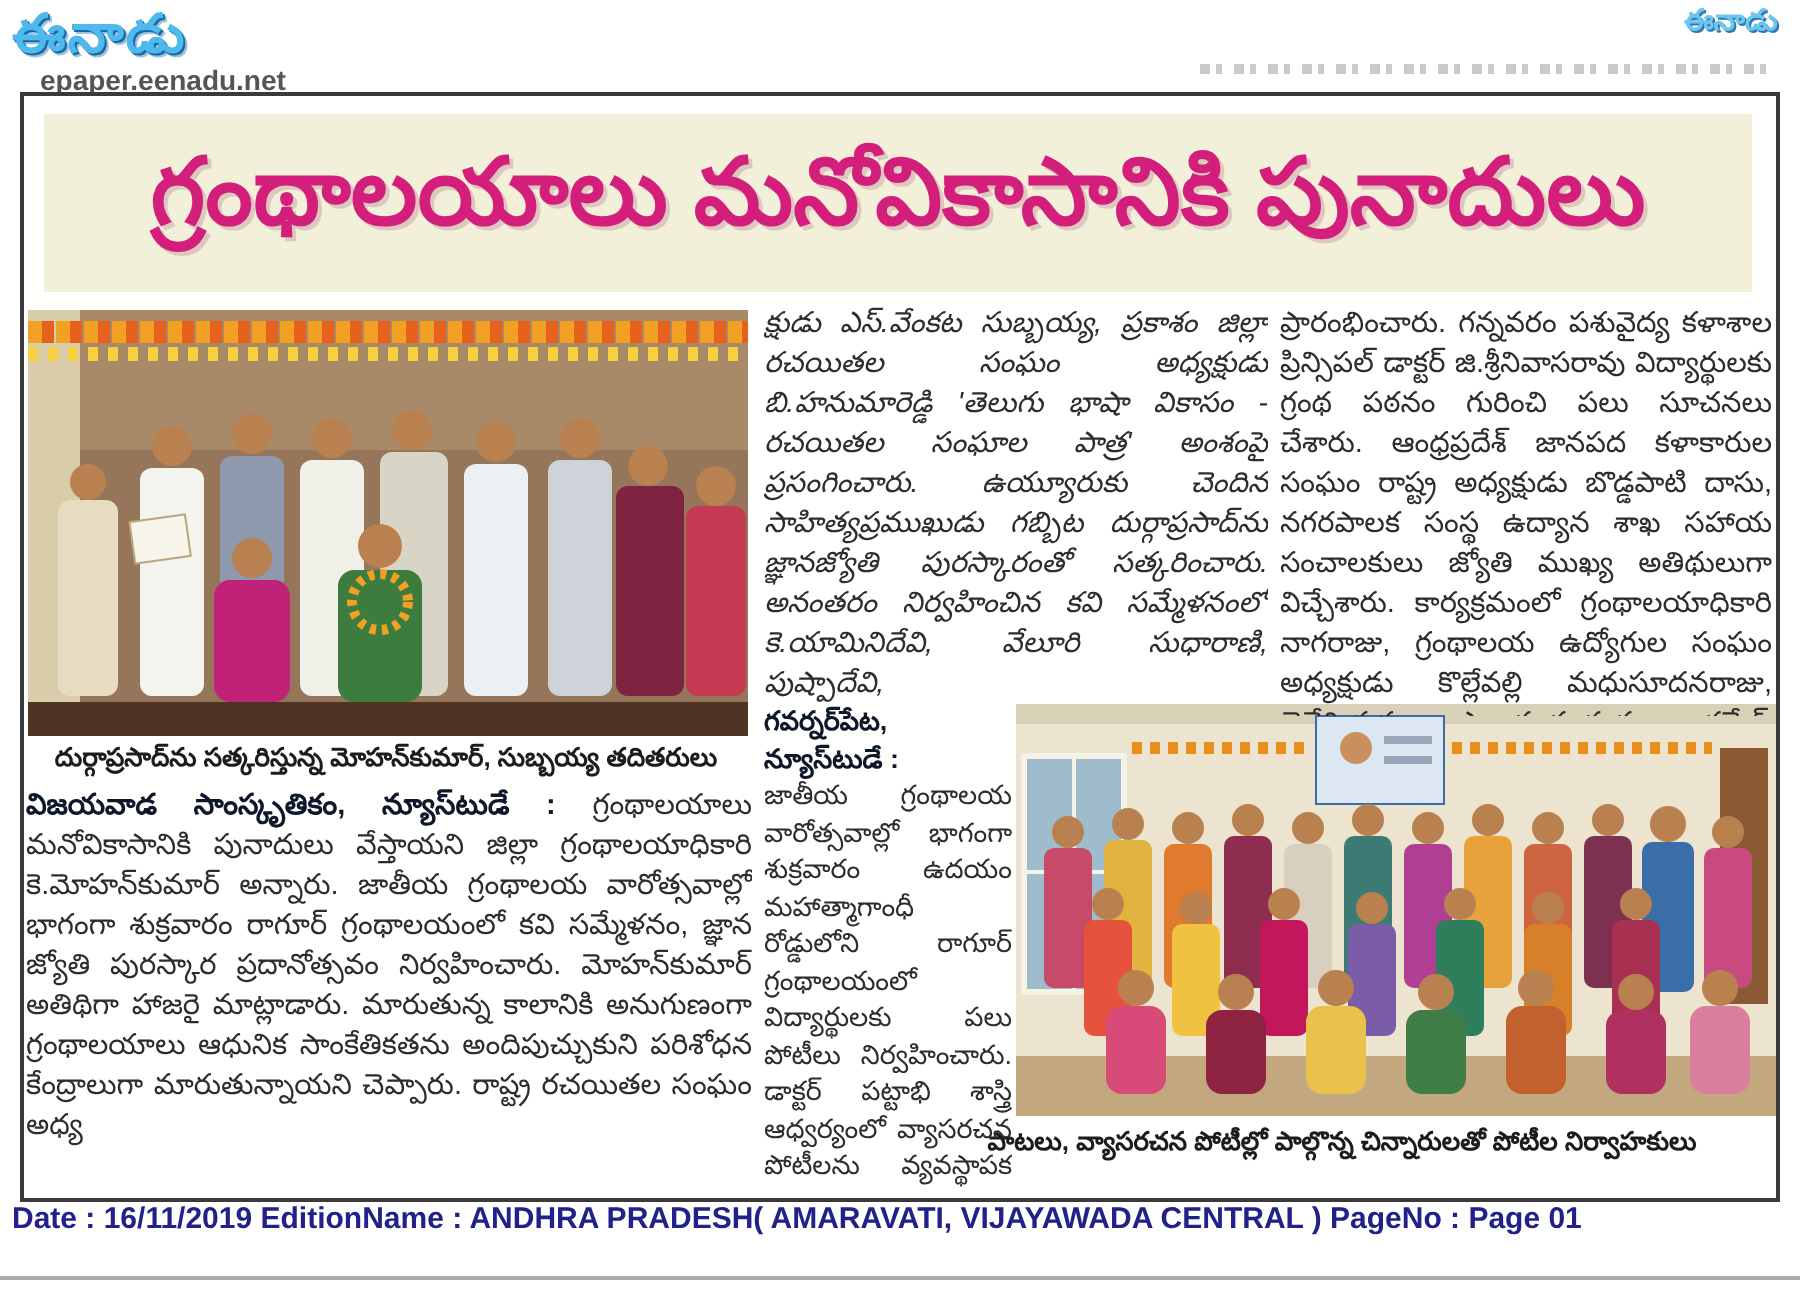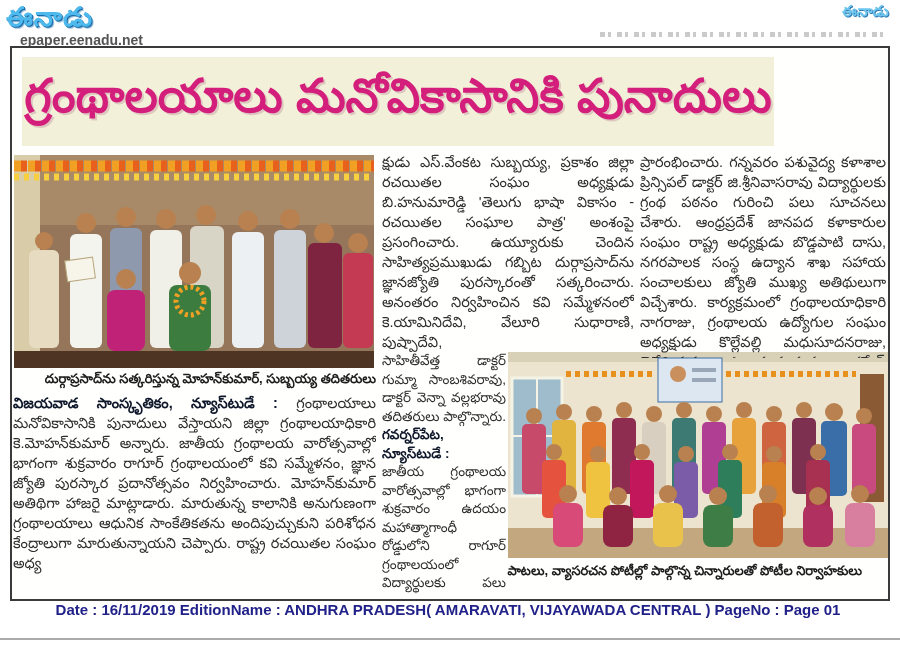--- a/index.html
+++ b/index.html
@@ -1,39 +1,39 @@
 <!DOCTYPE html>
 <html><head>
 <meta charset="utf-8">
 <style>
   html,body{margin:0;padding:0;}
   body{width:900px;height:657px;background:#ffffff;font-family:"Liberation Sans","DejaVu Sans",sans-serif;position:relative;overflow:hidden;}
-  .abs{position:absolute;text-align:center;}
+  .abs{position:absolute;}
   
   .logo{left:6px;top:2px;font-size:27px;font-weight:bold;color:#4db9ec;text-shadow:1px 1px 0 #1a6aa8,2px 2px 0 rgba(26,106,168,.4);letter-spacing:1px;}
   .site-url{left:20px;top:32px;font-size:14px;color:#555;font-weight:bold;}
   .corner-logo{left:842px;top:2px;font-size:15px;font-weight:bold;color:#5fc0ee;text-shadow:1px 1px 0 #1a6aa8;opacity:.9;}
   .faded-line{left:600px;top:32px;width:288px;height:5px;opacity:.45;
     background:repeating-linear-gradient(90deg,#8a8a8a 0 5px,transparent 5px 8px,#8a8a8a 8px 11px,transparent 11px 17px);}
   
   .article-box{left:10px;top:46px;width:876px;height:551px;border:2px solid #3a3a3a;background:#fffffe;}
-  .banner{left:22px;top:57px;width:752px;height:89px;background:#f3f0d9;display:flex;align-items:center;justify-content:center;}
+  .banner{left:22px;top:57px;width:854px;height:89px;background:#f3f0d9;display:flex;align-items:center;justify-content:center;}
   .banner h1{margin:0;font-size:47px;font-weight:bold;color:#d41e7c;text-shadow:2px 2px 0 rgba(120,20,70,.18);white-space:nowrap;}
   
   .photo{overflow:hidden;background:#8a6a4c;}
   .photo1{left:14px;top:155px;width:360px;height:213px;}
   .photo2{left:508px;top:352px;width:380px;height:206px;}
-  .caption{font-size:13px;font-weight:bold;color:#1c1c1c;text-align:right;white-space:nowrap;overflow:hidden;}
+  .caption{font-size:13px;font-weight:bold;color:#1c1c1c;text-align:center;white-space:nowrap;overflow:hidden;}
   .caption1{left:10px;top:371px;width:366px;}
   .caption2{left:480px;top:563px;width:382px;}
   
   .col{font-size:14.5px;line-height:20px;color:#2d2d2d;text-align:justify;overflow:hidden;}
   .col b{color:#0f172a;}
   .col1{left:13px;top:393px;width:363px;height:200px;}
-  .col2a{left:382px;top:152px;width:252px;height:200px;}
+  .col2a{left:382px;top:152px;width:252px;height:200px;font-style:italic;}
   .col2b{left:382px;top:352px;width:124px;height:242px;font-size:13.5px;line-height:18.5px;}
   .col3{left:640px;top:152px;width:246px;height:206px;}
   .col p{margin:0;}
   .dl2{margin-top:2px;}
   
   .footer{left:6px;top:601px;width:884px;font-size:15px;font-weight:bold;color:#21218a;white-space:nowrap;}
   .bottom-rule{left:0;top:638px;width:900px;height:2px;background:#ababab;}
 </style>
 </head>
 <body>
@@ -167,21 +167,20 @@
 <div class="abs col col1">
   <p><b>విజయవాడ సాంస్కృతికం, న్యూస్‌టుడే :</b>
      <span>గ్రంథాలయాలు మనోవికాసానికి పునాదులు వేస్తాయని జిల్లా గ్రంథాలయాధికారి కె.మోహన్‌కుమార్ అన్నారు. జాతీయ గ్రంథాలయ వారోత్సవాల్లో భాగంగా శుక్రవారం రాగూర్ గ్రంథాలయంలో కవి సమ్మేళనం, జ్ఞాన జ్యోతి పురస్కార ప్రదానోత్సవం నిర్వహించారు. మోహన్‌కుమార్ అతిథిగా హాజరై మాట్లాడారు. మారుతున్న కాలానికి అనుగుణంగా గ్రంథాలయాలు ఆధునిక సాంకేతికతను అందిపుచ్చుకుని పరిశోధన కేంద్రాలుగా మారుతున్నాయని చెప్పారు. రాష్ట్ర రచయితల సంఘం అధ్య</span></p>
 </div>
 
 <div class="abs col col2a">
   <p>క్షుడు ఎస్.వేంకట సుబ్బయ్య, ప్రకాశం జిల్లా రచయితల సంఘం అధ్యక్షుడు బి.హనుమారెడ్డి 'తెలుగు భాషా వికాసం - రచయితల సంఘాల పాత్ర' అంశంపై ప్రసంగించారు. ఉయ్యూరుకు చెందిన సాహిత్యప్రముఖుడు గబ్బిట దుర్గాప్రసాద్‌ను జ్ఞానజ్యోతి పురస్కారంతో సత్కరించారు. అనంతరం నిర్వహించిన కవి సమ్మేళనంలో కె.యామినిదేవి, వేలూరి సుధారాణి, పుష్పాదేవి,</p>
 </div>
 
 <div class="abs col col2b">
-  <p>సాహితీవేత్త డాక్టర్ గుమ్మా సాంబశివరావు, డాక్టర్ వెన్నా వల్లభరావు తదితరులు పాల్గొన్నారు.</p>
   <p class="dl2"><b>గవర్నర్‌పేట, న్యూస్‌టుడే :</b></p>
   <p>జాతీయ గ్రంథాలయ వారోత్సవాల్లో భాగంగా శుక్రవారం ఉదయం మహాత్మాగాంధీ రోడ్డులోని రాగూర్ గ్రంథాలయంలో విద్యార్థులకు పలు పోటీలు నిర్వహించారు. డాక్టర్ పట్టాభి శాస్త్రి ఆధ్వర్యంలో వ్యాసరచన పోటీలను వ్యవస్థాపక అధ్యక్షుడు డాక్టర్ తూములూరి రాజేంద్రప్రసాద్</p>
 </div>
 
 <div class="abs col col3">
   <p>ప్రారంభించారు. గన్నవరం పశువైద్య కళాశాల ప్రిన్సిపల్ డాక్టర్ జి.శ్రీనివాసరావు విద్యార్థులకు గ్రంథ పఠనం గురించి పలు సూచనలు చేశారు. ఆంధ్రప్రదేశ్ జానపద కళాకారుల సంఘం రాష్ట్ర అధ్యక్షుడు బొడ్డపాటి దాసు, నగరపాలక సంస్థ ఉద్యాన శాఖ సహాయ సంచాలకులు జ్యోతి ముఖ్య అతిథులుగా విచ్చేశారు. కార్యక్రమంలో గ్రంథాలయాధికారి నాగరాజు, గ్రంథాలయ ఉద్యోగుల సంఘం అధ్యక్షుడు కొల్లేవల్లి మధుసూదనరాజు, లైబ్రేరియన్లు ఎ.రామచంద్రుడు, రమేష్ తదితరులు పాల్గొన్నారు.</p>
 </div>
 
 <div class="abs footer">Date : 16/11/2019 EditionName : ANDHRA PRADESH( AMARAVATI, VIJAYAWADA CENTRAL ) PageNo : Page 01</div>
 <div class="abs bottom-rule"></div>

